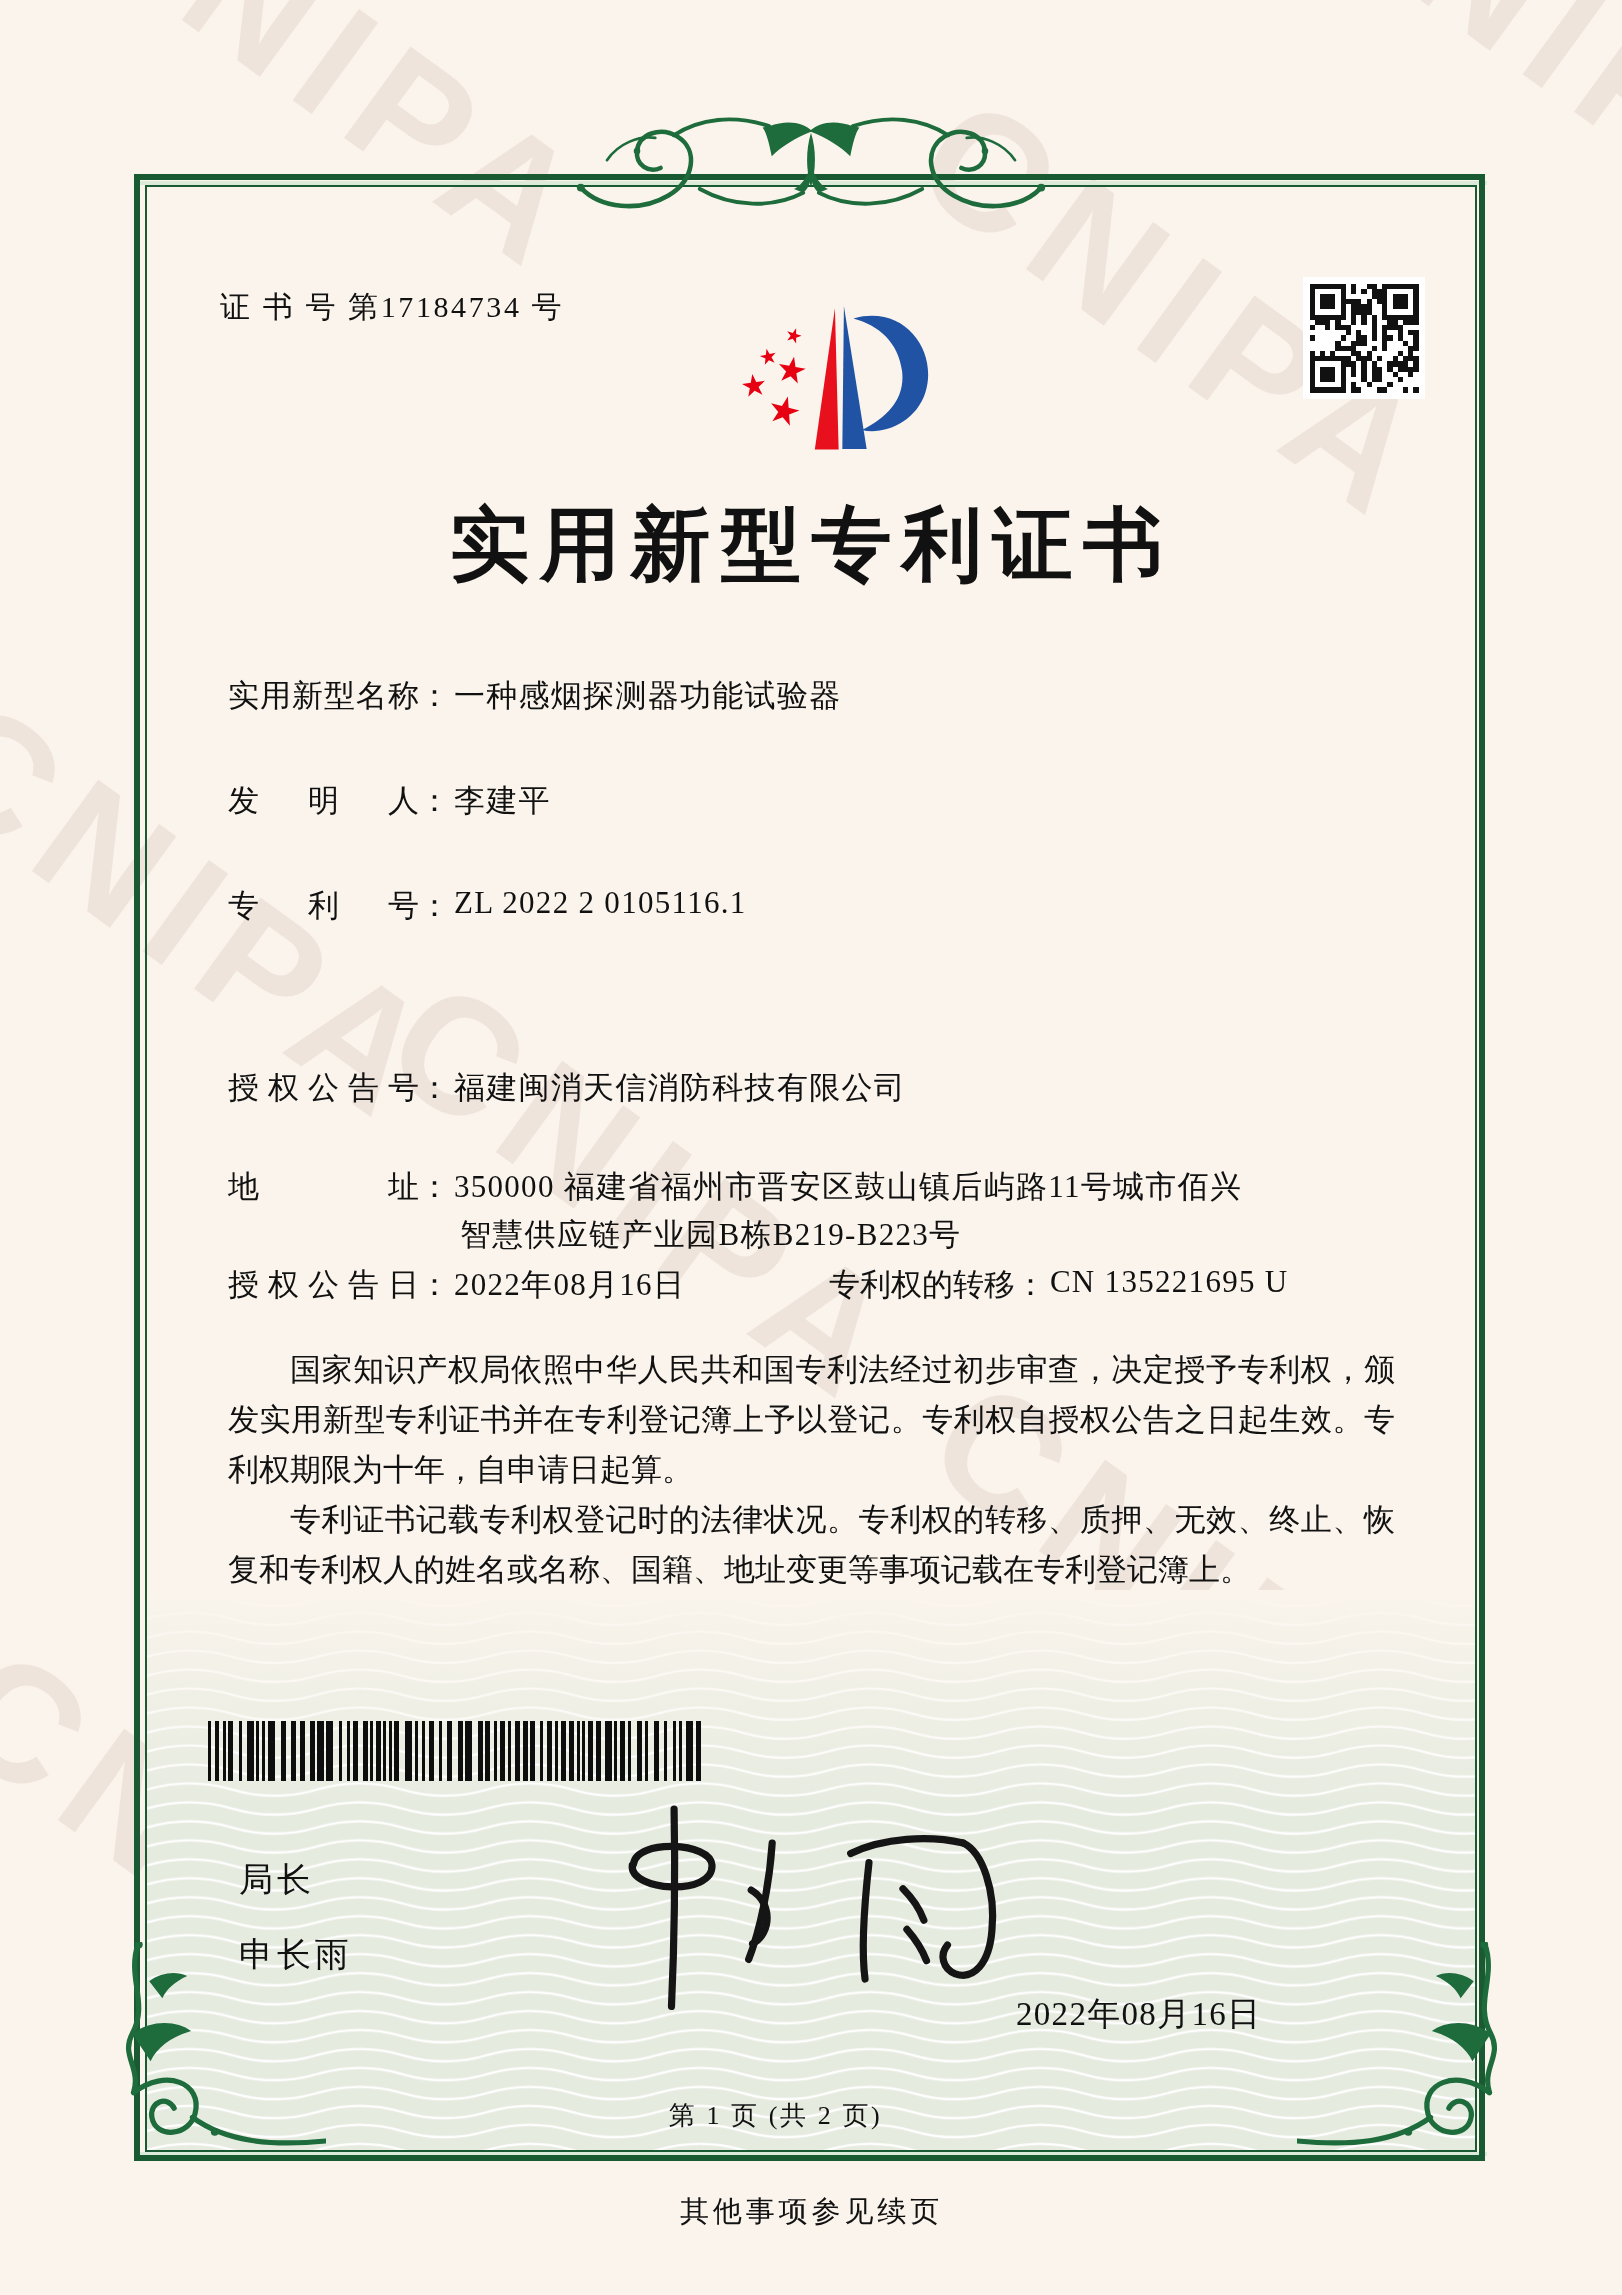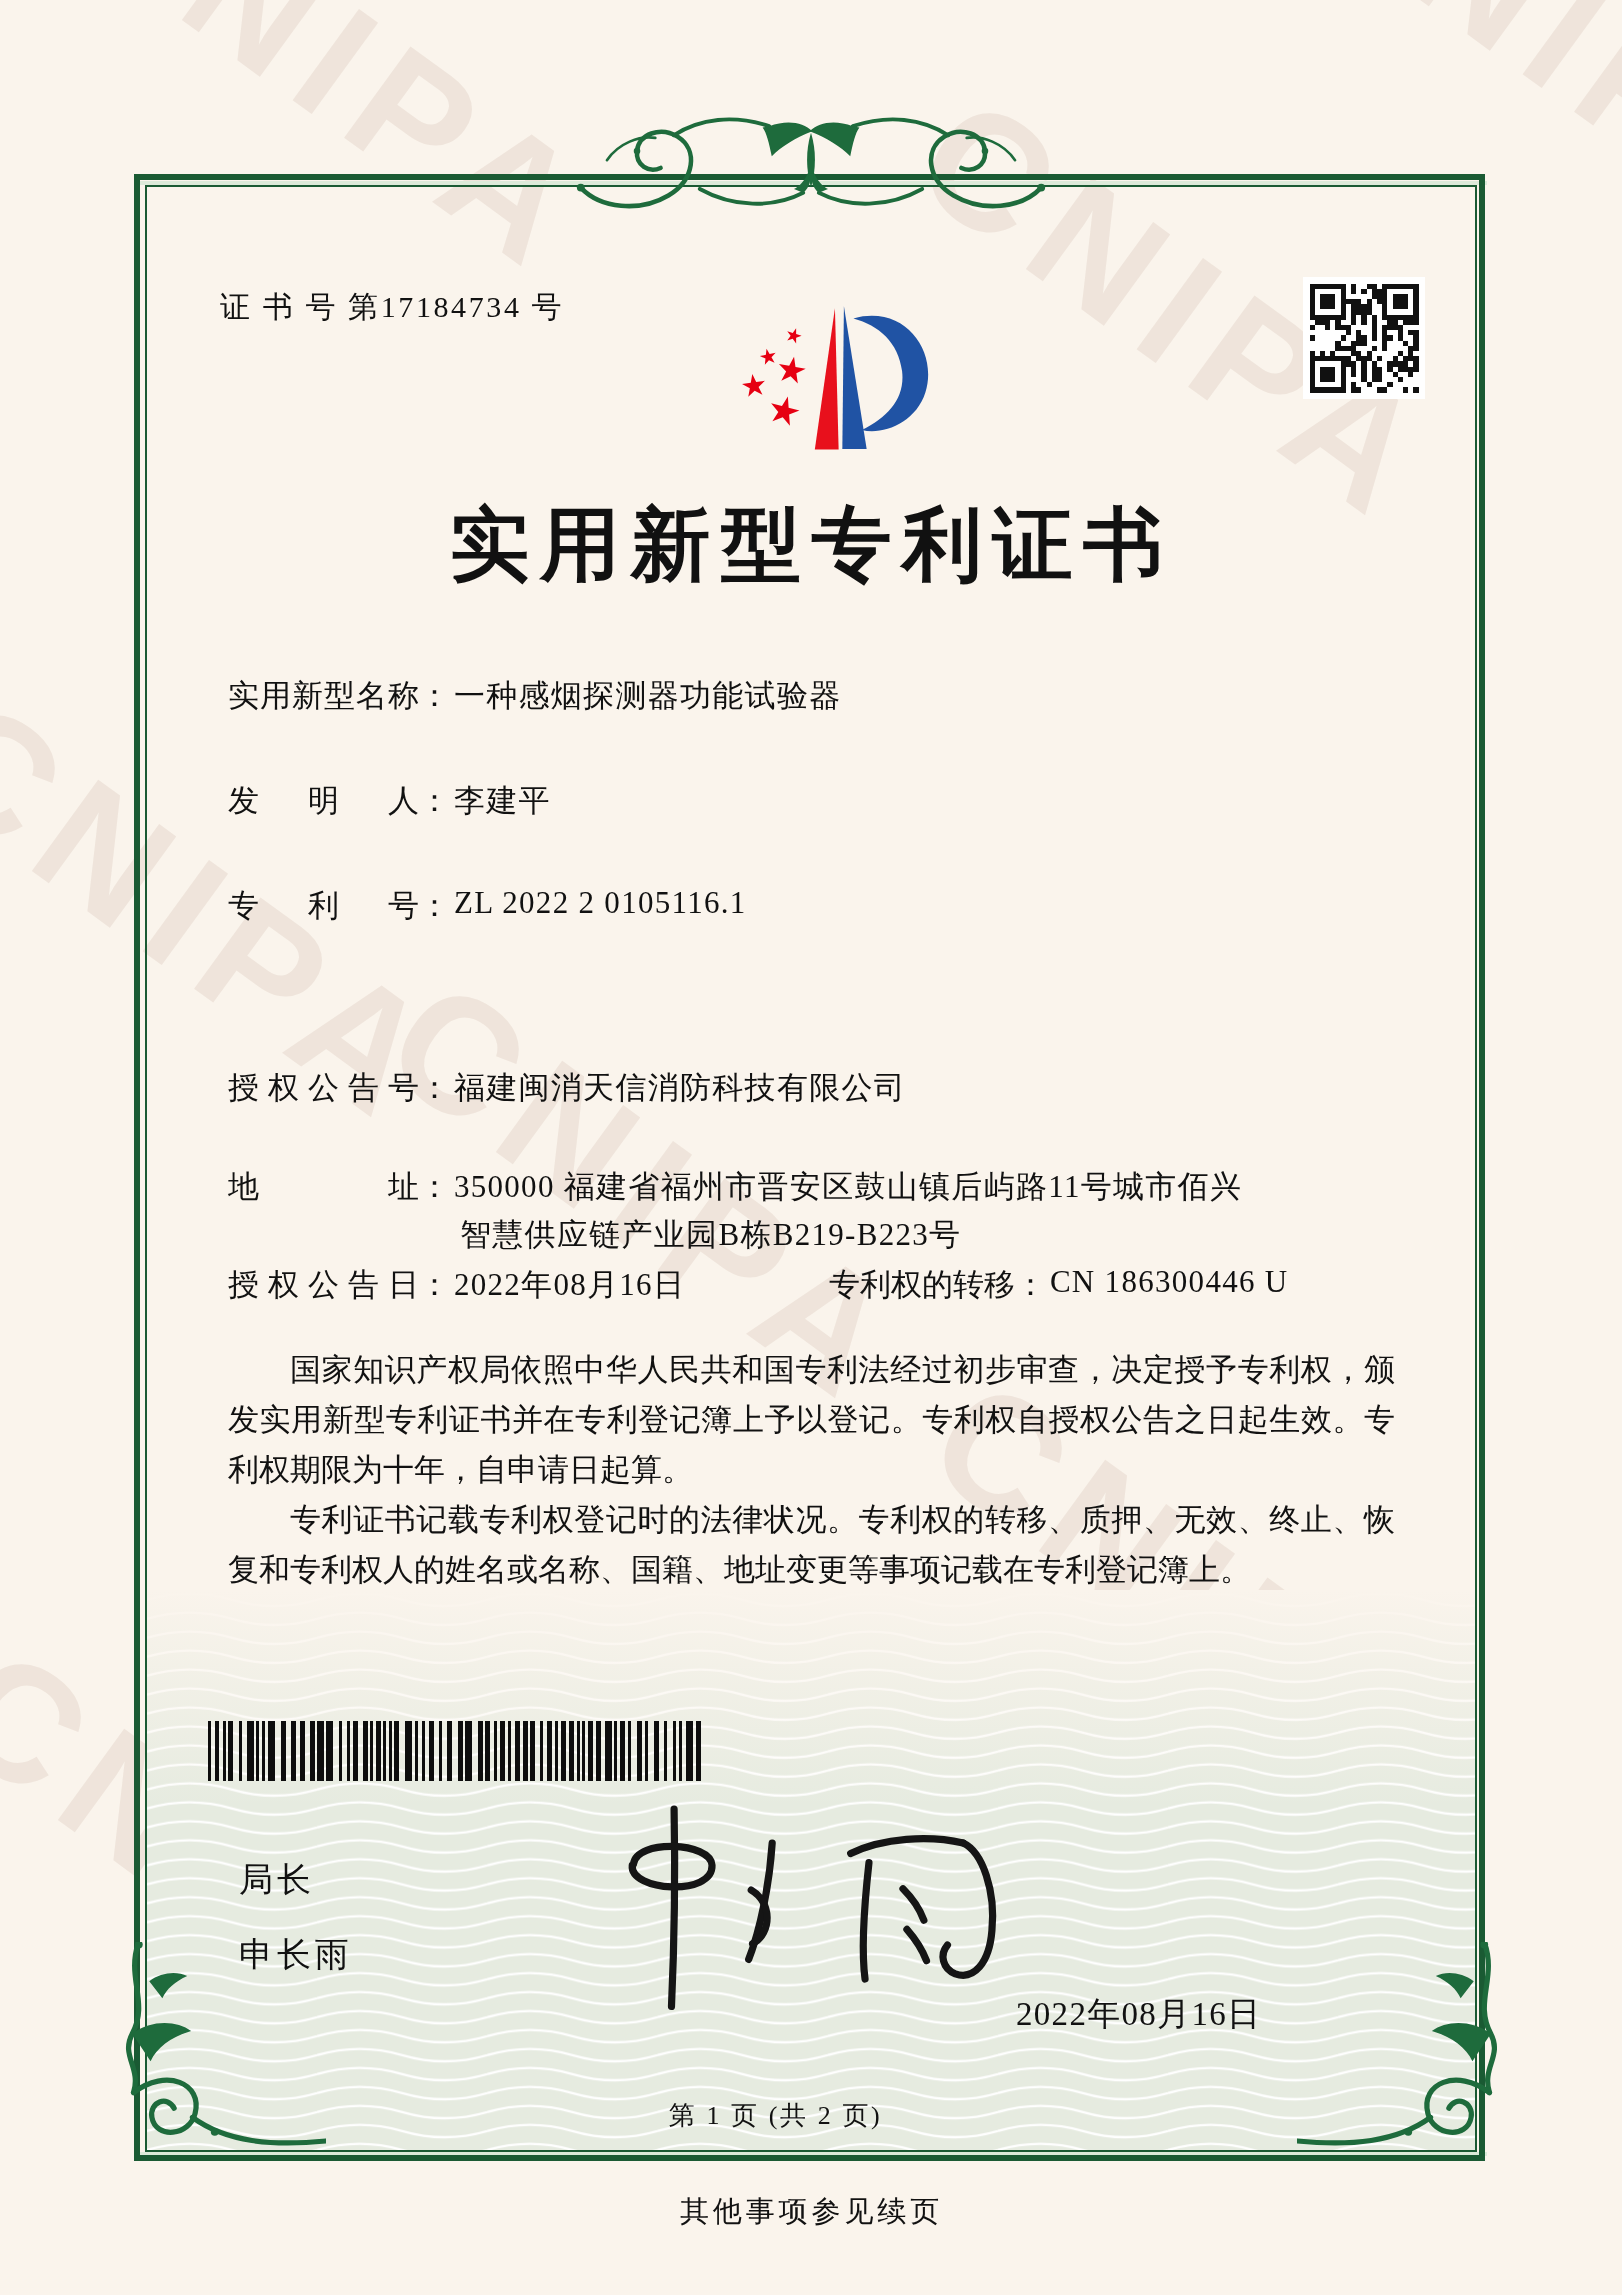--- a/index.html
+++ b/index.html
@@ -588,21 +588,21 @@
   </div>
   <div class="abs row" style="top:1166px">
     <span class="flabel">地址</span><span class="fcolon">：</span><span class="fvalue">350000 福建省福州市晋安区鼓山镇后屿路11号城市佰兴</span>
   </div>
   <div class="abs row" style="top:1214px;left:452px">
     <span class="fvalue" style="margin-left:8px">智慧供应链产业园B栋B219-B223号</span>
   </div>
   <div class="abs row" style="top:1264px">
     <span class="flabel">授权公告日</span><span class="fcolon">：</span><span class="fvalue">2022年08月16日</span>
     <span class="grant2">
-      <span>专利权的转移</span><span>：</span><span class="fvalue">CN 186300446 U</span>
+      <span>专利权的转移</span><span>：</span><span class="fvalue">CN 135221695 U</span>
     </span>
   </div>
 
   <div class="abs bodytext">
     <p>国家知识产权局依照中华人民共和国专利法经过初步审查，决定授予专利权，颁发实用新型专利证书并在专利登记簿上予以登记。专利权自授权公告之日起生效。专利权期限为十年，自申请日起算。</p>
     <p>专利证书记载专利权登记时的法律状况。专利权的转移、质押、无效、终止、恢复和专利权人的姓名或名称、国籍、地址变更等事项记载在专利登记簿上。</p>
   </div>
 
   <div class="abs barcode">
       <i style="left: 0px; width: 2.6px;"></i>

